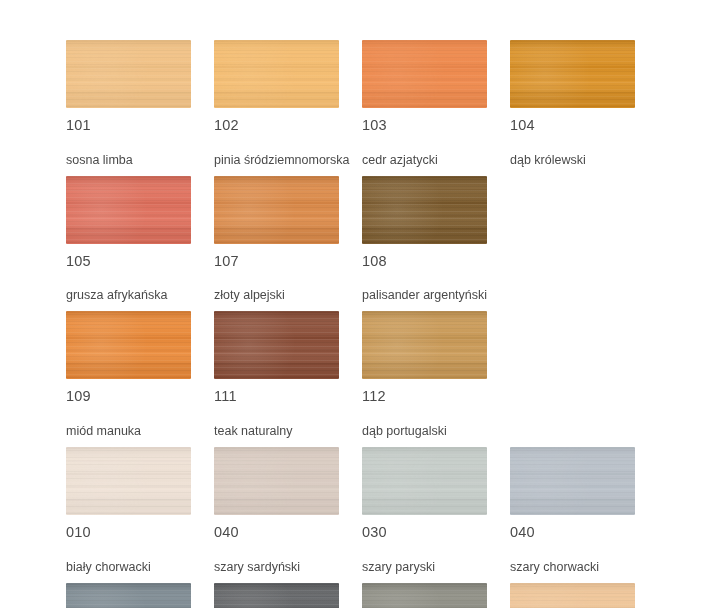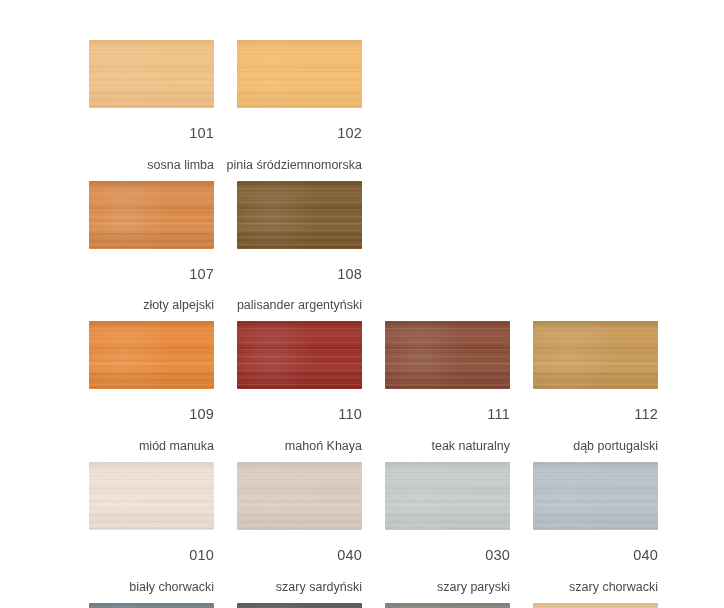--- a/index.html
+++ b/index.html
@@ -24,22 +24,21 @@
   .swatch-row {
     display: flex;
     width: 592px;
     margin-bottom: 8px;
   }
 
   .swatch-cell {
     width: 148px;
     display: flex;
     flex-direction: column;
-    align-items: flex-end;
-    gap: 8px;
+    align-items: flex-start;
   }
 
   .swatch-chip {
     width: 125px;
     height: 68px;
     position: relative;
     overflow: hidden;
     border-radius: 1px;
   }
 
@@ -90,21 +89,21 @@
     font-size: 14.5px;
     color: #4a4a4a;
     margin-top: 9px;
     line-height: 1.15;
     letter-spacing: 0.2px;
   }
 
   .swatch-name {
     font-size: 12.5px;
     color: #4a4a4a;
-    margin-top: 8px;
+    margin-top: 19px;
     line-height: 1.2;
     text-align: center;
     white-space: nowrap;
   }
 
   .swatch-name.only-name {
     font-size: 13px;
     margin-top: 10px;
   }
 
@@ -124,22 +123,46 @@
         <div class="swatch-name">sosna limba</div>
       </div>
       <div class="swatch-cell">
         <div class="swatch-chip" style="background-color: rgb(246, 190, 114);">
           <div class="grain" style="opacity: 0.55;"></div>
           <div class="grain-soft" style="opacity: 0.5;"></div>
         </div>
         <div class="swatch-code">102</div>
         <div class="swatch-name">pinia śródziemnomorska</div>
       </div>
-    </div>
-    <div class="swatch-row">
+      <div class="swatch-cell">
+        <div class="swatch-chip" style="background-color: rgb(240, 139, 78);">
+          <div class="grain" style="opacity: 0.55;"></div>
+          <div class="grain-soft" style="opacity: 0.5;"></div>
+        </div>
+        <div class="swatch-code">103</div>
+        <div class="swatch-name">cedr azjatycki</div>
+      </div>
+      <div class="swatch-cell">
+        <div class="swatch-chip" style="background-color: rgb(220, 144, 34);">
+          <div class="grain" style="opacity: 0.8;"></div>
+          <div class="grain-soft"></div>
+        </div>
+        <div class="swatch-code">104</div>
+        <div class="swatch-name">dąb królewski</div>
+      </div>
+    </div>
+    <div class="swatch-row">
+      <div class="swatch-cell">
+        <div class="swatch-chip" style="background-color: rgb(226, 112, 92);">
+          <div class="grain" style="opacity: 0.8;"></div>
+          <div class="grain-soft"></div>
+        </div>
+        <div class="swatch-code">105</div>
+        <div class="swatch-name">grusza afrykańska</div>
+      </div>
       <div class="swatch-cell">
         <div class="swatch-chip" style="background-color: rgb(222, 138, 71);">
           <div class="grain" style="opacity: 0.8;"></div>
           <div class="grain-soft"></div>
         </div>
         <div class="swatch-code">107</div>
         <div class="swatch-name">złoty alpejski</div>
       </div>
       <div class="swatch-cell">
         <div class="swatch-chip" style="background-color: rgb(124, 90, 43);">
@@ -153,28 +176,20 @@
     <div class="swatch-row">
       <div class="swatch-cell">
         <div class="swatch-chip" style="background-color: rgb(236, 137, 55);">
           <div class="grain" style="opacity: 0.8;"></div>
           <div class="grain-soft"></div>
         </div>
         <div class="swatch-code">109</div>
         <div class="swatch-name">miód manuka</div>
       </div>
       <div class="swatch-cell">
-        <div class="swatch-chip" style="background-color: rgb(156, 42, 34);">
-          <div class="grain" style="opacity: 1;"></div>
-          <div class="grain-soft"></div>
-        </div>
-        <div class="swatch-code">110</div>
-        <div class="swatch-name">mahoń Khaya</div>
-      </div>
-      <div class="swatch-cell">
         <div class="swatch-chip" style="background-color: rgb(138, 75, 52);">
           <div class="grain" style="opacity: 1;"></div>
           <div class="grain-soft"></div>
         </div>
         <div class="swatch-code">111</div>
         <div class="swatch-name">teak naturalny</div>
       </div>
       <div class="swatch-cell">
         <div class="swatch-chip" style="background-color: rgb(203, 154, 85);">
           <div class="grain" style="opacity: 0.8;"></div>

